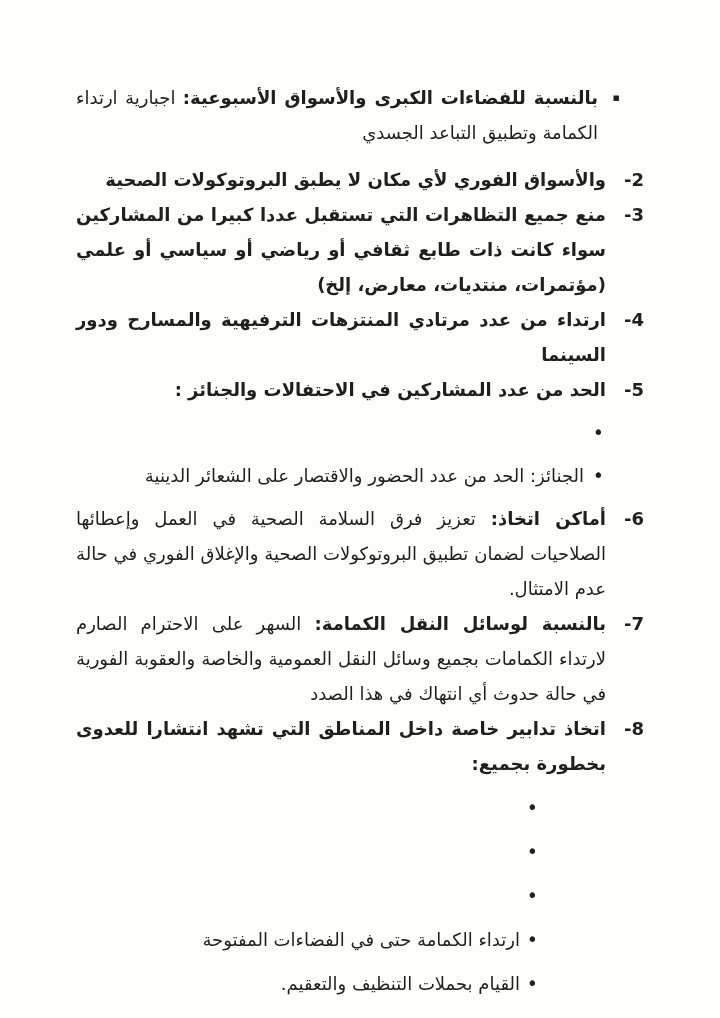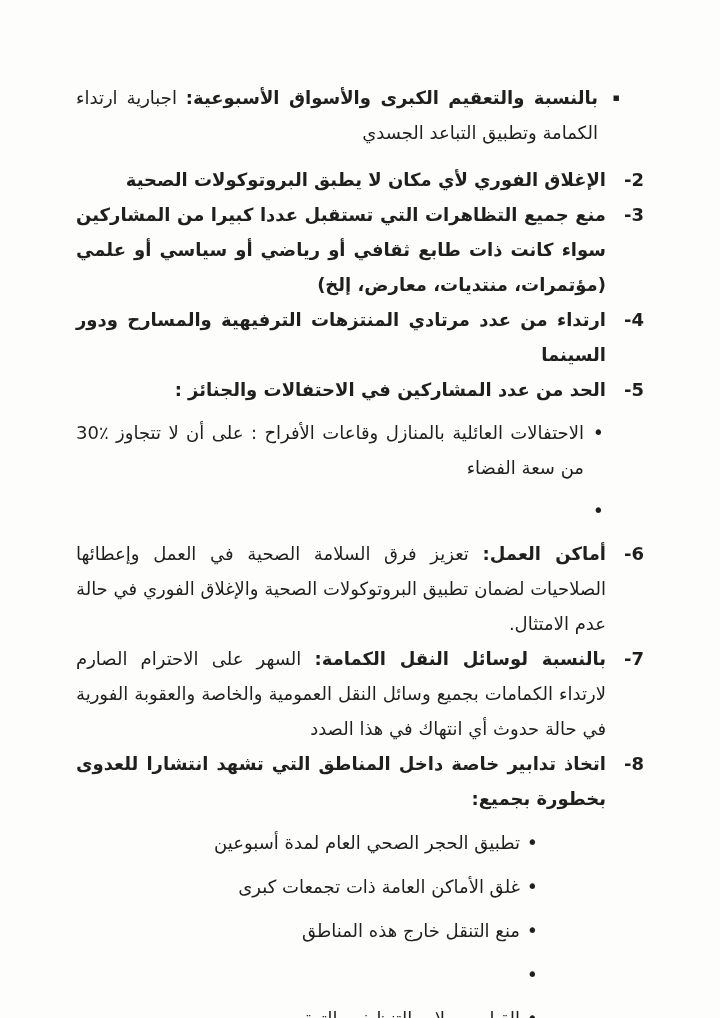--- a/index.html
+++ b/index.html
@@ -34,87 +34,85 @@
   .b2 > .marker{width:18px;font-size:19px;}
   .gap-after{margin-bottom:8px;}
 </style>
 </head>
 <body>
 
 <div class="page">
 
   <div class="row sq">
     <span class="marker">▪</span>
-    <div class="body"><span class="bold">بالنسبة والتعقيم الكبرى والأسواق الأسبوعية:</span>
+    <div class="body"><span class="bold">بالنسبة للفضاءات الكبرى والأسواق الأسبوعية:</span>
       <span>اجبارية ارتداء الكمامة وتطبيق التباعد الجسدي</span></div>
   </div>
 
   <div class="row num">
     <span class="marker">2-</span>
-    <div class="body bold">الإغلاق الفوري لأي مكان لا يطبق البروتوكولات الصحية</div>
+    <div class="body bold">والأسواق الفوري لأي مكان لا يطبق البروتوكولات الصحية</div>
   </div>
 
   <div class="row num">
     <span class="marker">3-</span>
     <div class="body bold">منع جميع التظاهرات التي تستقبل عددا كبيرا من المشاركين سواء كانت ذات طابع ثقافي أو رياضي أو سياسي أو علمي (مؤتمرات، منتديات، معارض، إلخ)</div>
   </div>
 
   <div class="row num">
     <span class="marker">4-</span>
     <div class="body bold">ارتداء من عدد مرتادي المنتزهات الترفيهية والمسارح ودور السينما</div>
   </div>
 
   <div class="row num">
     <span class="marker">5-</span>
     <div class="body bold">الحد من عدد المشاركين في الاحتفالات والجنائز :</div>
   </div>
 
   <div class="row b1">
     <span class="marker">•</span>
-    <div class="body">الاحتفالات العائلية بالمنازل وقاعات الأفراح : على أن لا تتجاوز ٪30 من سعة الفضاء</div>
   </div>
 
   <div class="row b1 gap-after">
     <span class="marker">•</span>
+    <div class="body">الجنائز: الحد من عدد الحضور والاقتصار على الشعائر الدينية</div>
   </div>
 
   <div class="row num">
     <span class="marker">6-</span>
-    <div class="body"><span class="bold">أماكن العمل:</span>
+    <div class="body"><span class="bold">أماكن اتخاذ:</span>
       <span>تعزيز فرق السلامة الصحية في العمل وإعطائها الصلاحيات لضمان تطبيق البروتوكولات الصحية والإغلاق الفوري في حالة عدم الامتثال.</span></div>
   </div>
 
   <div class="row num">
     <span class="marker">7-</span>
     <div class="body"><span class="bold">بالنسبة لوسائل النقل الكمامة:</span>
       <span>السهر على الاحترام الصارم لارتداء الكمامات بجميع وسائل النقل العمومية والخاصة والعقوبة الفورية في حالة حدوث أي انتهاك في هذا الصدد</span></div>
   </div>
 
   <div class="row num gap-after">
     <span class="marker">8-</span>
     <div class="body bold">اتخاذ تدابير خاصة داخل المناطق التي تشهد انتشارا للعدوى بخطورة بجميع:</div>
   </div>
 
   <div class="row b2">
     <span class="marker">•</span>
-    <div class="body">تطبيق الحجر الصحي العام لمدة أسبوعين</div>
   </div>
 
   <div class="row b2">
     <span class="marker">•</span>
-    <div class="body">غلق الأماكن العامة ذات تجمعات كبرى</div>
   </div>
 
   <div class="row b2">
     <span class="marker">•</span>
-    <div class="body">منع التنقل خارج هذه المناطق</div>
   </div>
 
   <div class="row b2">
     <span class="marker">•</span>
+    <div class="body">ارتداء الكمامة حتى في الفضاءات المفتوحة</div>
   </div>
 
   <div class="row b2">
     <span class="marker">•</span>
     <div class="body">القيام بحملات التنظيف والتعقيم.</div>
   </div>
 
 </div>
 
 </body></html>

